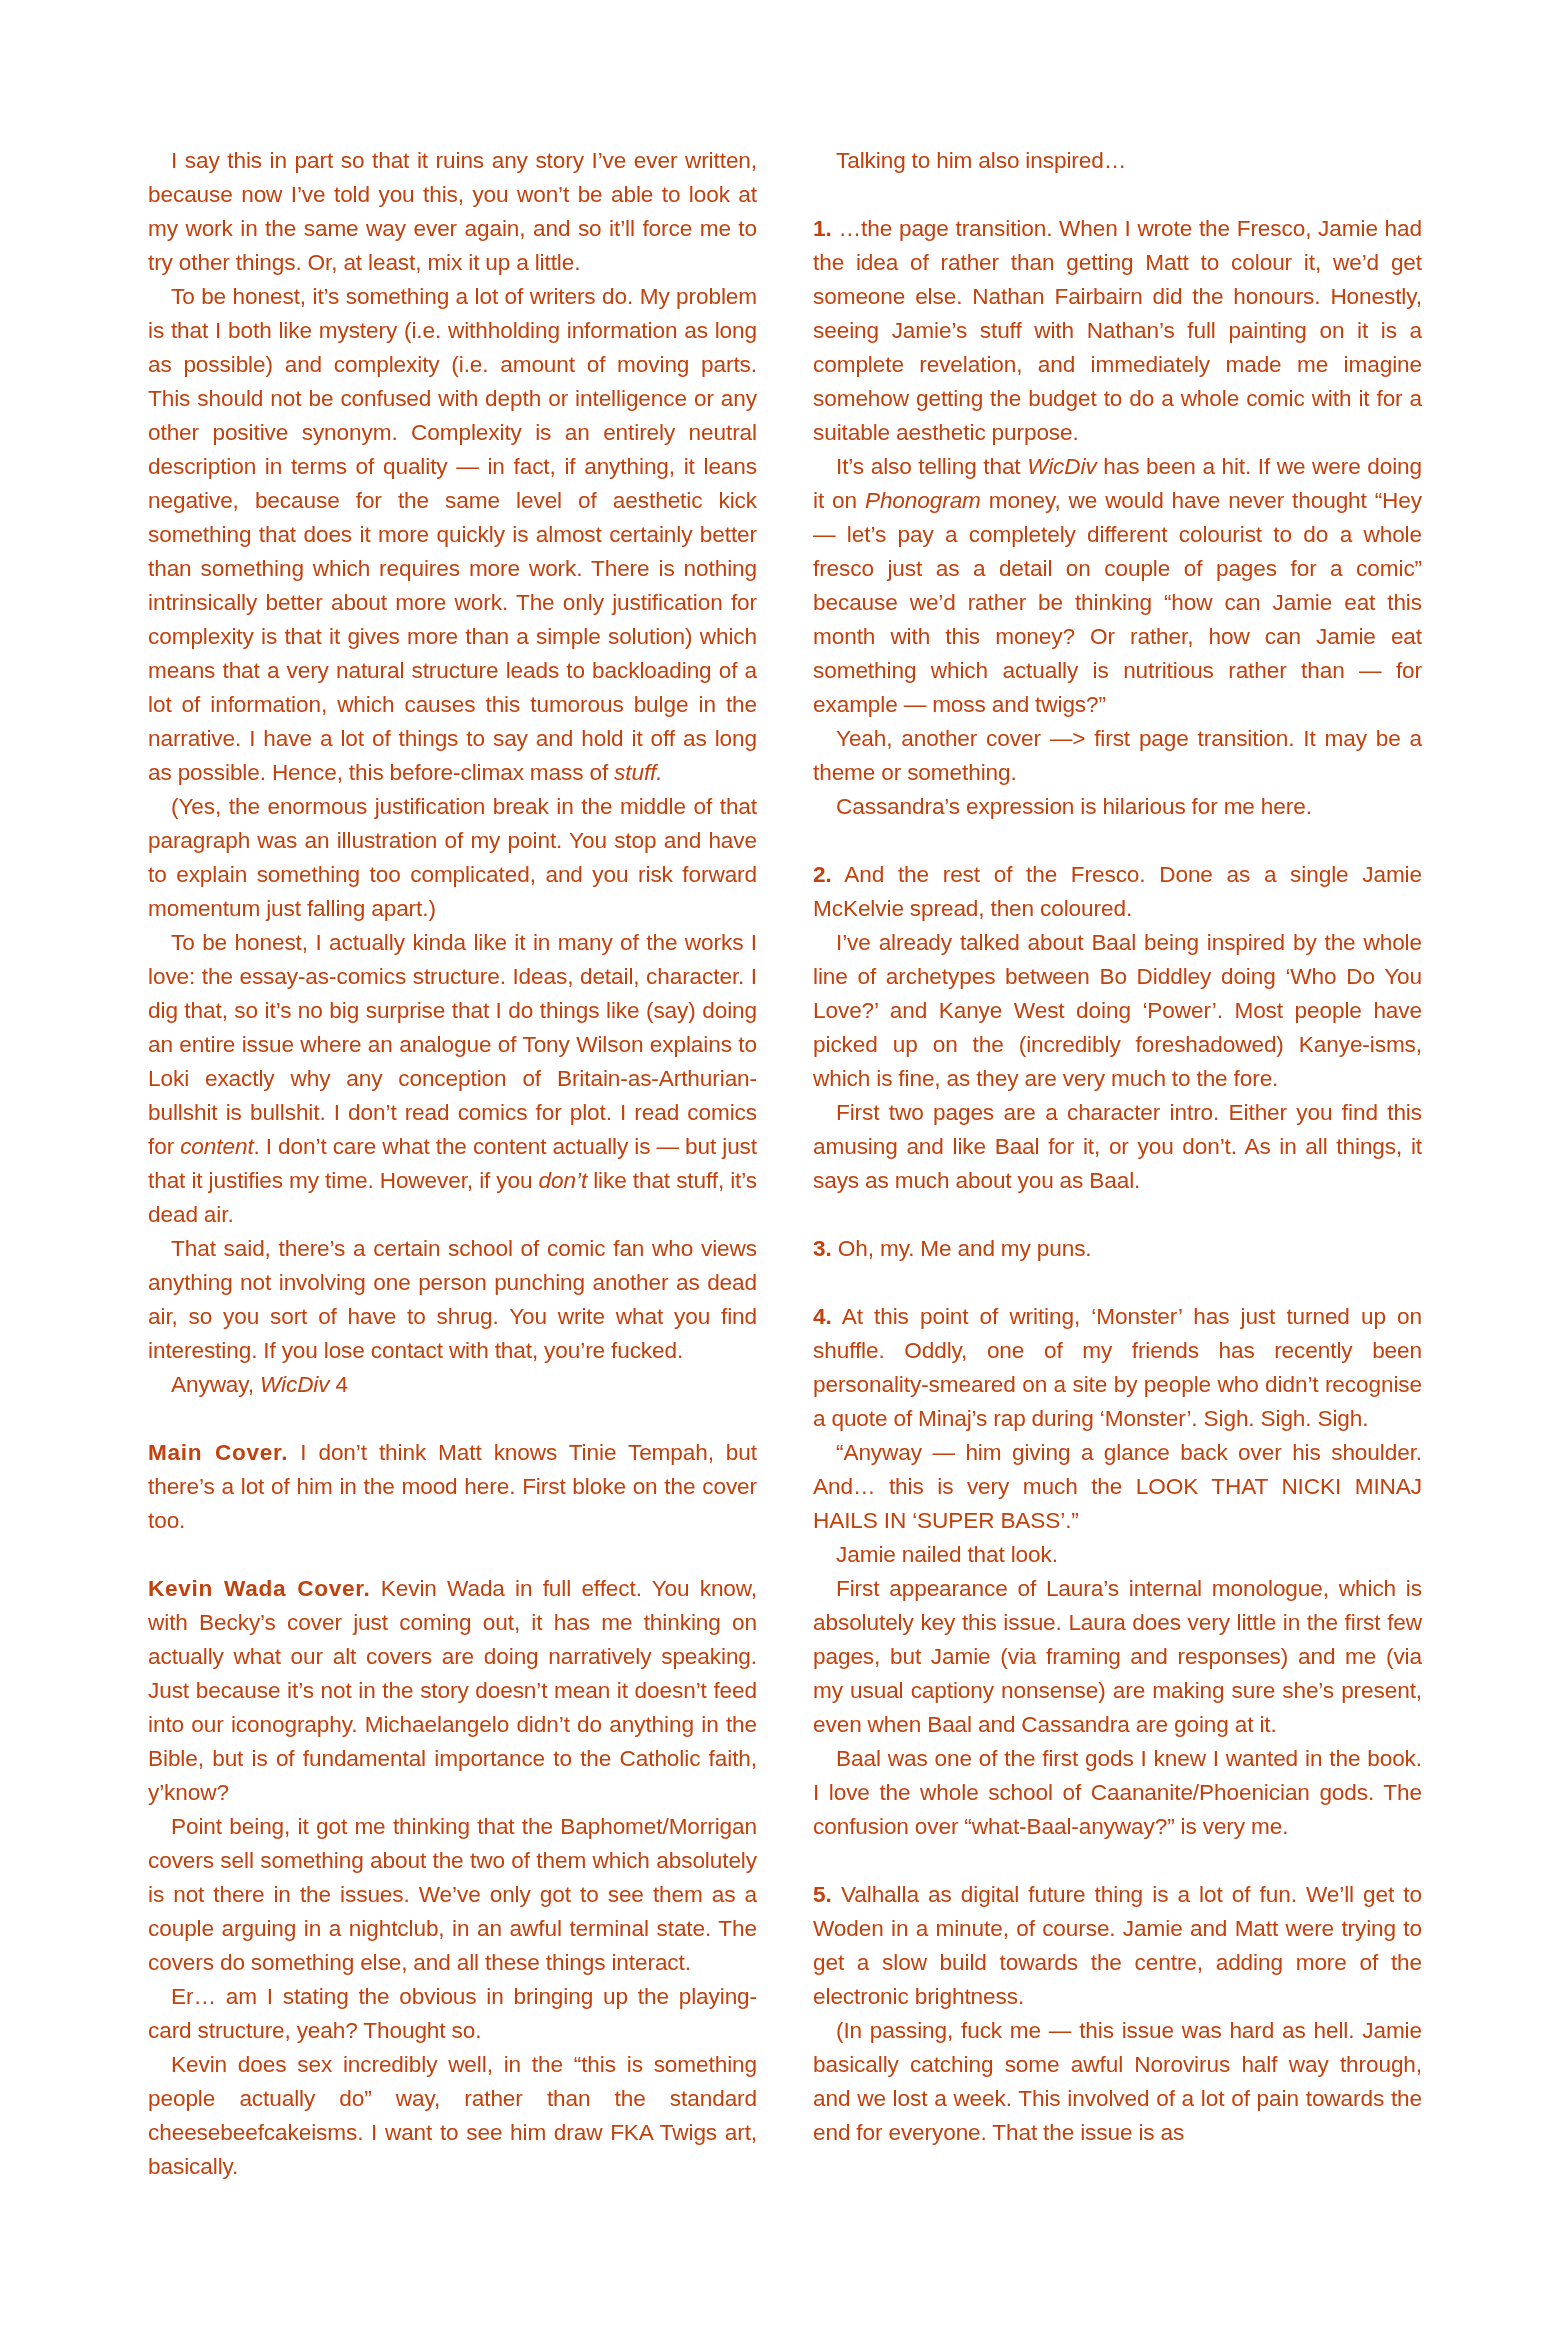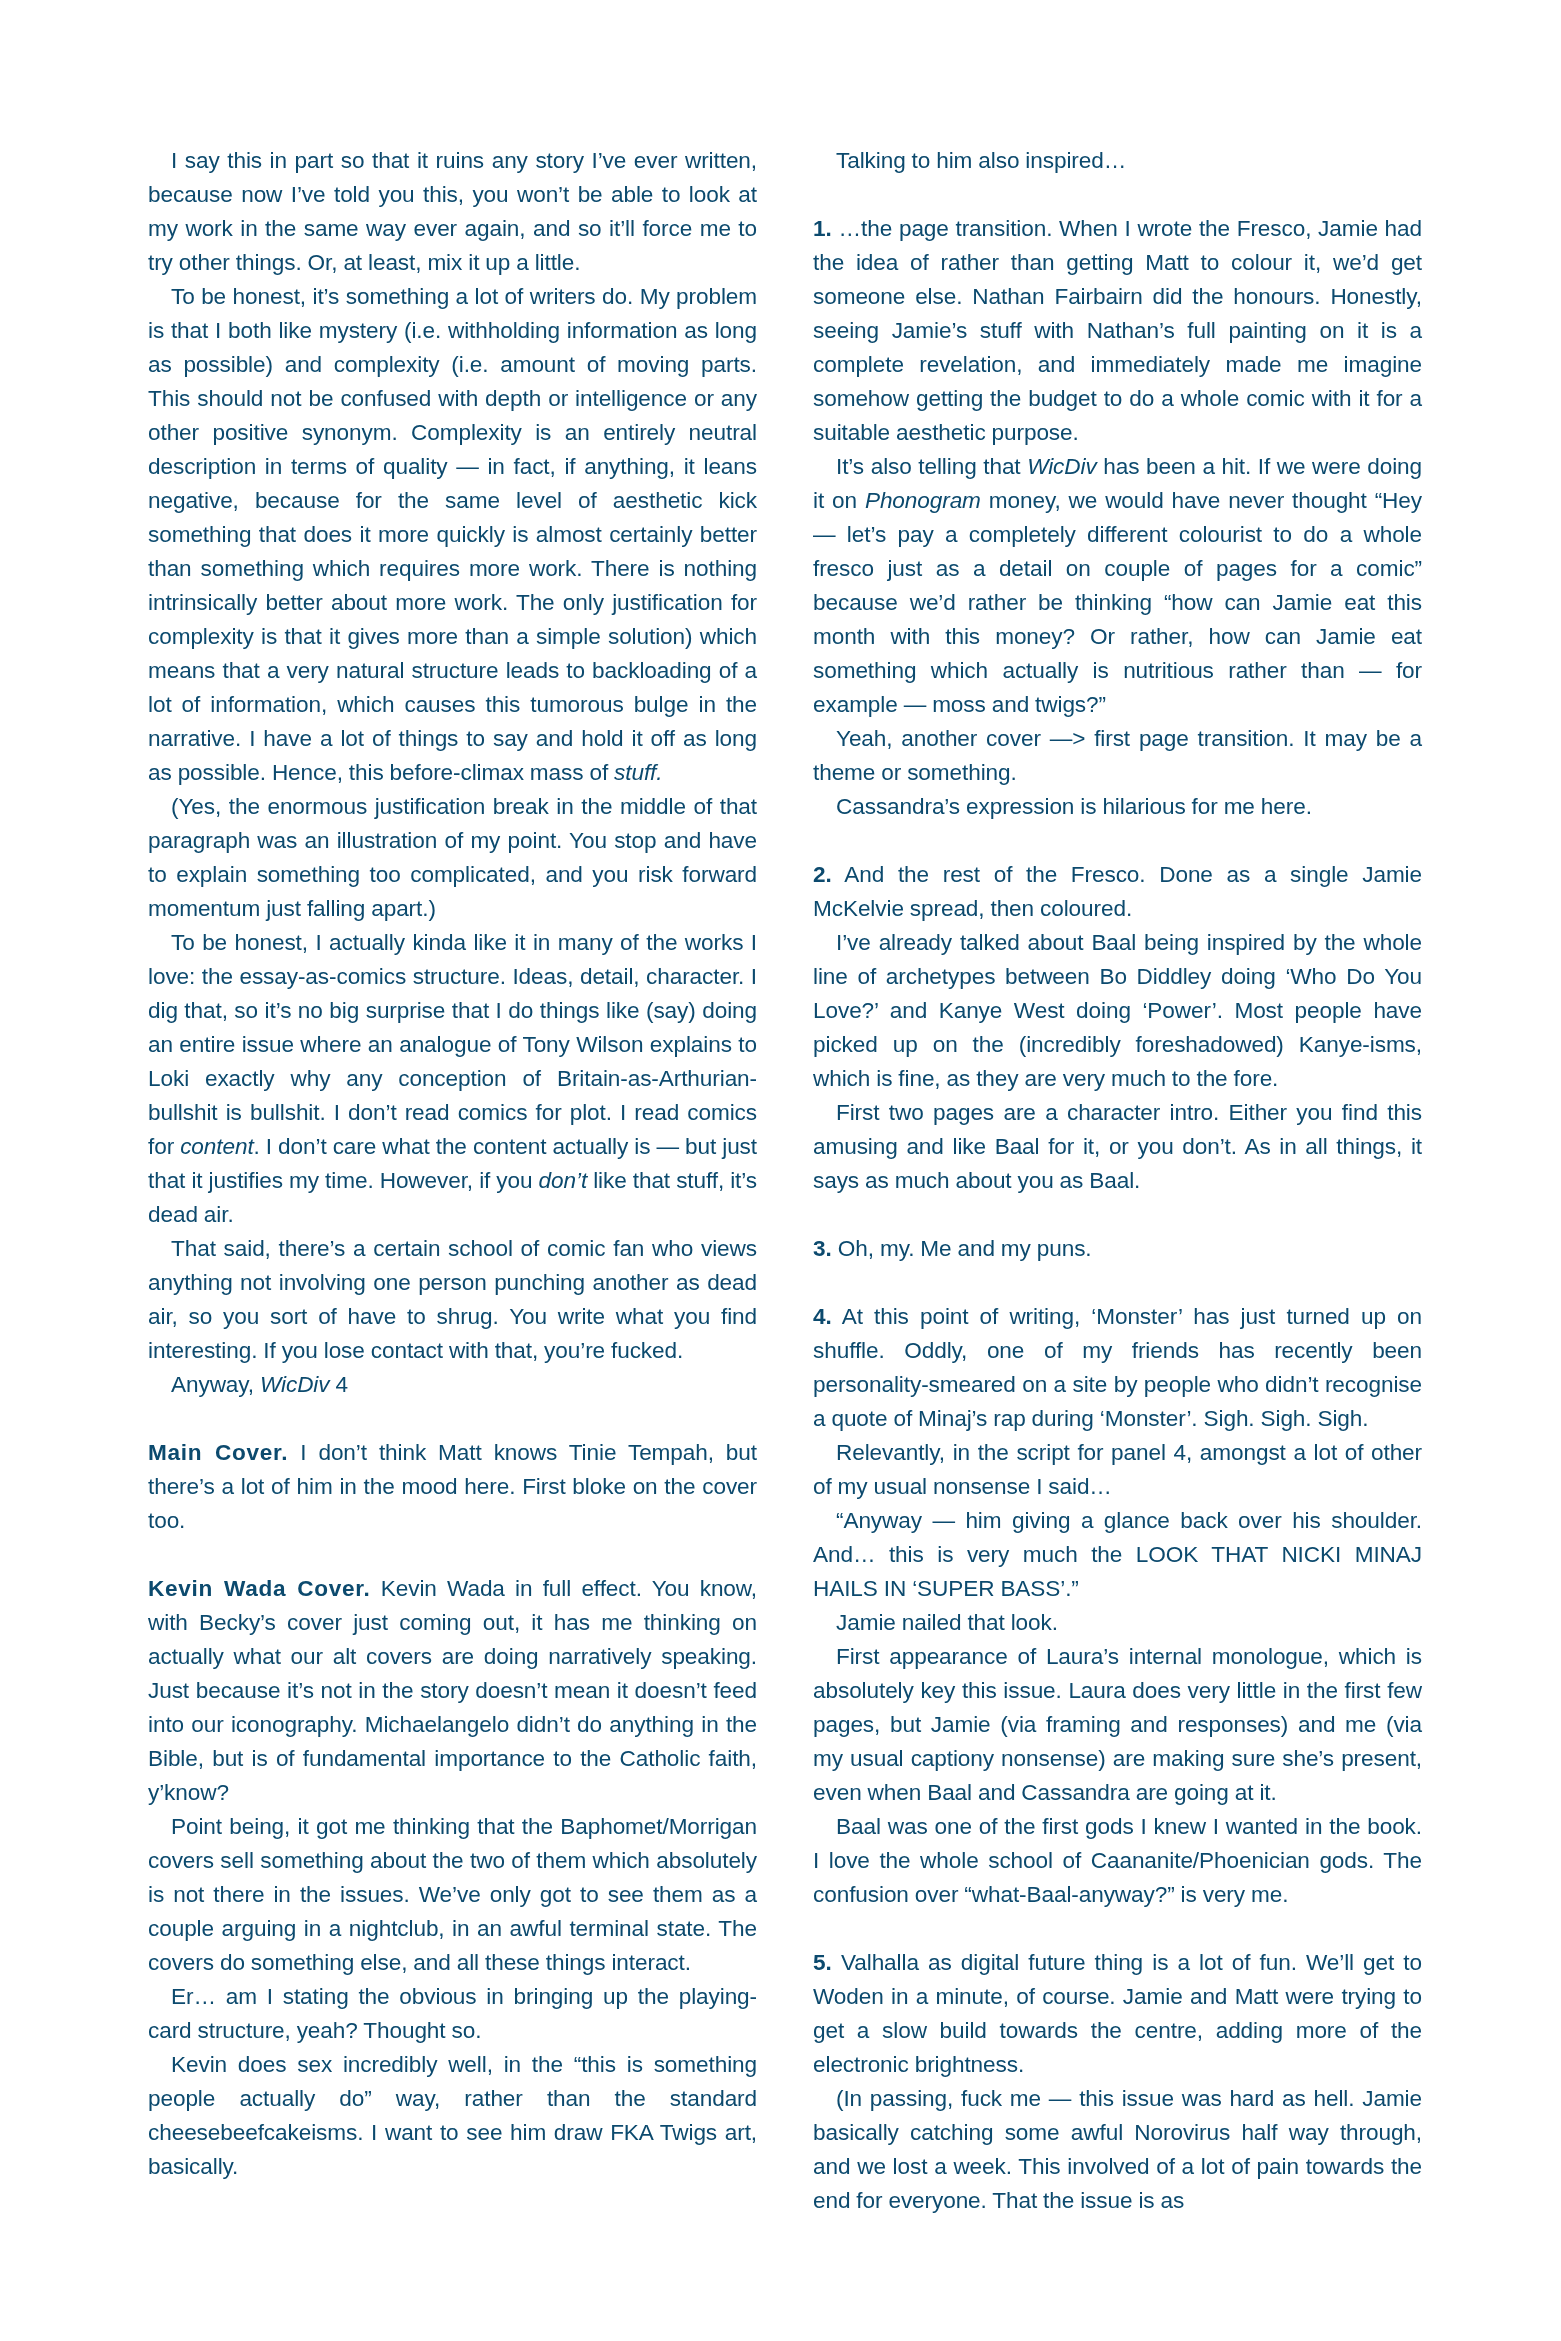--- a/index.html
+++ b/index.html
@@ -8,21 +8,21 @@
     padding: 0;
     background: #ffffff;
   }
   .page {
     position: relative;
     width: 1561px;
     height: 2342px;
     background: #ffffff;
     overflow: hidden;
     font-family: "Liberation Sans", "DejaVu Sans", sans-serif;
-    color: #0c4a6e;
+    color: #c2410c;
     box-sizing: border-box;
   }
   .columns {
     position: absolute;
     left: 148px;
     top: 144px;
     width: 1274px;
     height: 2138px;
     display: flex;
     flex-direction: row;
@@ -113,21 +113,20 @@
       <p class="section"><span class="num">2.</span><span> And the rest of the Fresco. Done as a single Jamie McKelvie spread, then coloured.</span></p>
 
       <p class="indent">I’ve already talked about Baal being inspired by the whole line of archetypes between Bo Diddley doing ‘Who Do You Love?’ and Kanye West doing ‘Power’. Most people have picked up on the (incredibly foreshadowed) Kanye-isms, which is fine, as they are very much to the fore.</p>
 
       <p class="indent">First two pages are a character intro. Either you find this amusing and like Baal for it, or you don’t. As in all things, it says as much about you as Baal.</p>
 
       <p class="section"><span class="num">3.</span><span> Oh, my. Me and my puns.</span></p>
 
       <p class="section"><span class="num">4.</span><span> At this point of writing, ‘Monster’ has just turned up on shuffle. Oddly, one of my friends has recently been personality-smeared on a site by people who didn’t recognise a quote of Minaj’s rap during ‘Monster’. Sigh. Sigh. Sigh.</span></p>
 
-      <p class="indent">Relevantly, in the script for panel 4, amongst a lot of other of my usual nonsense I said…</p>
 
       <p class="indent">“Anyway — him giving a glance back over his shoulder. And… this is very much the LOOK THAT NICKI MINAJ HAILS IN ‘SUPER BASS’.”</p>
 
       <p class="indent">Jamie nailed that look.</p>
 
       <p class="indent">First appearance of Laura’s internal monologue, which is absolutely key this issue. Laura does very little in the first few pages, but Jamie (via framing and responses) and me (via my usual captiony nonsense) are making sure she’s present, even when Baal and Cassandra are going at it.</p>
 
       <p class="indent">Baal was one of the first gods I knew I wanted in the book. I love the whole school of Caananite/Phoenician gods. The confusion over “what-Baal-anyway?” is very me.</p>
 
       <p class="section"><span class="num">5.</span><span> Valhalla as digital future thing is a lot of fun. We’ll get to Woden in a minute, of course. Jamie and Matt were trying to get a slow build towards the centre, adding more of the electronic brightness.</span></p>

